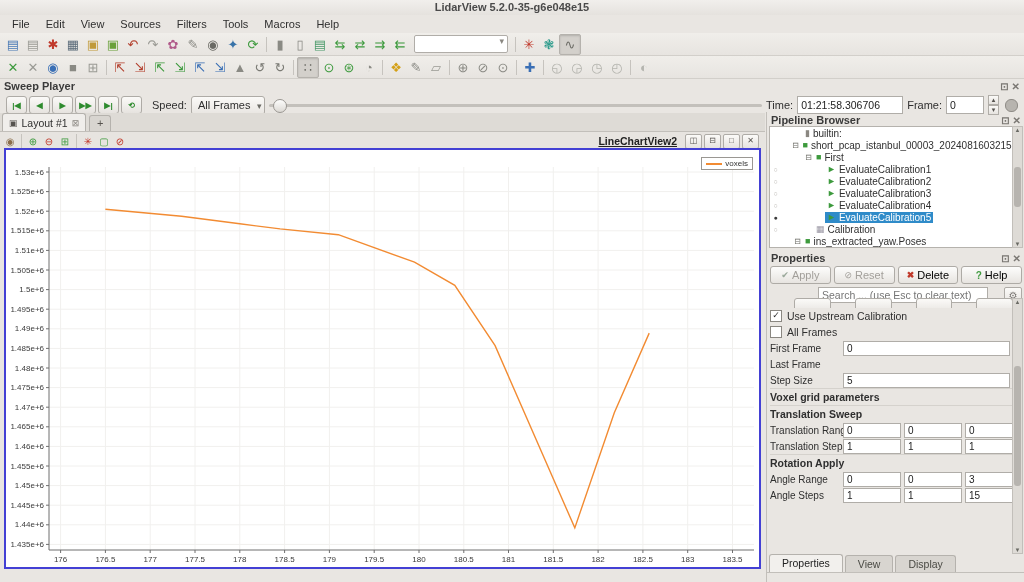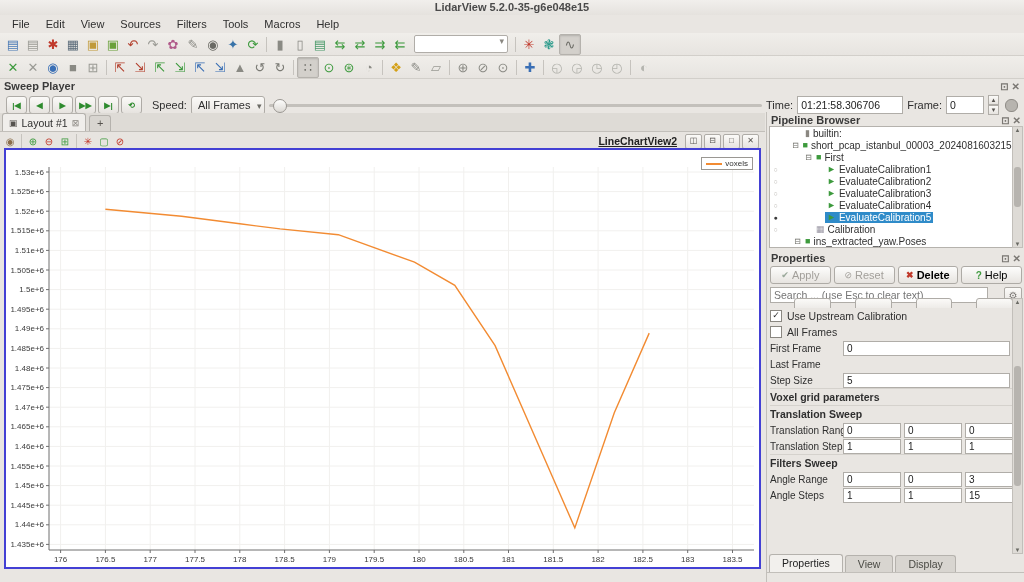--- a/index.html
+++ b/index.html
@@ -59,21 +59,21 @@
   .ti-server{color:#8a8781}.ti-cube{color:#3d9a3d}.ti-filter{color:#3d9a3d}.ti-table{color:#9a97a4}
   .wrap{display:flex;align-items:center;padding:0 2px;overflow:hidden;}
   .sel .wrap{background:var(--accent,#2f8bc9);color:#fff;}
   .vscroll{position:absolute;right:2px;top:14px;width:9px;height:120px;background:#dedbd6;border:1px solid #c2bfba;font-size:6px;color:#6a6a64;display:flex;flex-direction:column;justify-content:space-between;align-items:center;}
   .vthumb{width:7px;flex:0 0 40px;background:#b7b4af;border-radius:3px;}
   .props{position:absolute;left:0;top:138px;width:258px;bottom:0;}
   .btnrow{display:flex;gap:3px;padding:2px 3px;}
   .btnrow button{flex:1;height:18px;border:1px solid #aeaba6;border-radius:3px;background:linear-gradient(#fdfdfc,#e7e4e0);font:11px "Liberation Sans",sans-serif;display:flex;align-items:center;justify-content:center;gap:3px;}
   .btnrow button.disabled{color:#a29f9a;}
   .bicon-apply{color:#9aa89a;font-size:9px}.bicon-reset{color:#a29f9a;font-size:9px}.bicon-delete{color:#c0392b;font-size:9px;font-weight:bold}.bicon-help{color:#3f9a3f;font-weight:bold;font-size:10px}
-  .searchrow{display:flex;gap:16px;padding:1px 3px;}
+  .searchrow{display:flex;gap:16px;padding:1px 3px;margin-left:48px;}
   .searchrow input{flex:1;height:14px;border:1px solid #b0ada8;font:10.5px "Liberation Sans",sans-serif;padding:0 3px;color:#8a8781;background:#fff;}
   .gearbtn{width:16px;height:16px;border:1px solid #aeaba6;border-radius:2px;background:linear-gradient(#fbfaf8,#e6e3df);font-size:10px;line-height:15px;text-align:center;color:#7a7773;}
   .propbody{position:absolute;left:3px;right:12px;top:48px;bottom:28px;overflow:hidden;}
   .prow{display:flex;align-items:center;height:16px;}
   .phead{font-weight:bold;font-size:10.5px;border-top:1px solid #d5d2cd;}
   .pclip{gap:24px;padding-left:24px;align-items:flex-start;height:10px;overflow:hidden;}
   .pclip span{width:52px;height:14px;border:1px solid #aeaba6;border-radius:3px;background:linear-gradient(#fbfaf8,#e6e3df);}
   .cbox{width:10px;height:10px;border:1px solid #8a8781;background:#fff;margin-right:5px;font-size:9px;line-height:9px;text-align:center;color:#2f2f2f;}
   .plabel{width:73px;font-size:10px;white-space:nowrap;overflow:hidden;flex:none;}
   .pfield input{height:13px;border:1px solid #b0ada8;font:10px "Liberation Sans",sans-serif;padding:0 3px;margin-right:3px;background:#fff;color:#222;}
@@ -470,21 +470,21 @@
       <button class="disabled">
         <span class="bicon-apply">✔</span>
         <span>Apply</span>
       </button>
       <button class="disabled">
         <span class="bicon-reset">⊘</span>
         <span>Reset</span>
       </button>
       <button>
         <span class="bicon-delete">✖</span>
-        <span style="font-weight:bold">Delete</span>
+        <span style="font-weight:normal">Delete</span>
       </button>
       <button>
         <span class="bicon-help">?</span>
         <span>Help</span>
       </button>
     </div>
     <div class="searchrow">
       <input placeholder="Search ... (use Esc to clear text)" style="">
       <span class="gearbtn">⚙</span>
     </div>
@@ -521,21 +521,21 @@
           <input class="triple" value="0" style="">
           <input class="triple" value="0" style="">
           <input class="triple" value="0" style="">
         </div>
         <div class="prow pfield">
           <span class="plabel">Translation Steps</span>
           <input class="triple" value="1" style="">
           <input class="triple" value="1" style="">
           <input class="triple" value="1" style="">
         </div>
-        <div class="prow phead">Filters Sweep</div>
+        <div class="prow phead">Rotation Apply</div>
         <div class="prow pfield">
           <span class="plabel">Angle Range</span>
           <input class="triple" value="0" style="">
           <input class="triple" value="0" style="">
           <input class="triple" value="3" style="">
         </div>
         <div class="prow pfield">
           <span class="plabel">Angle Steps</span>
           <input class="triple" value="1" style="">
           <input class="triple" value="1" style="">

